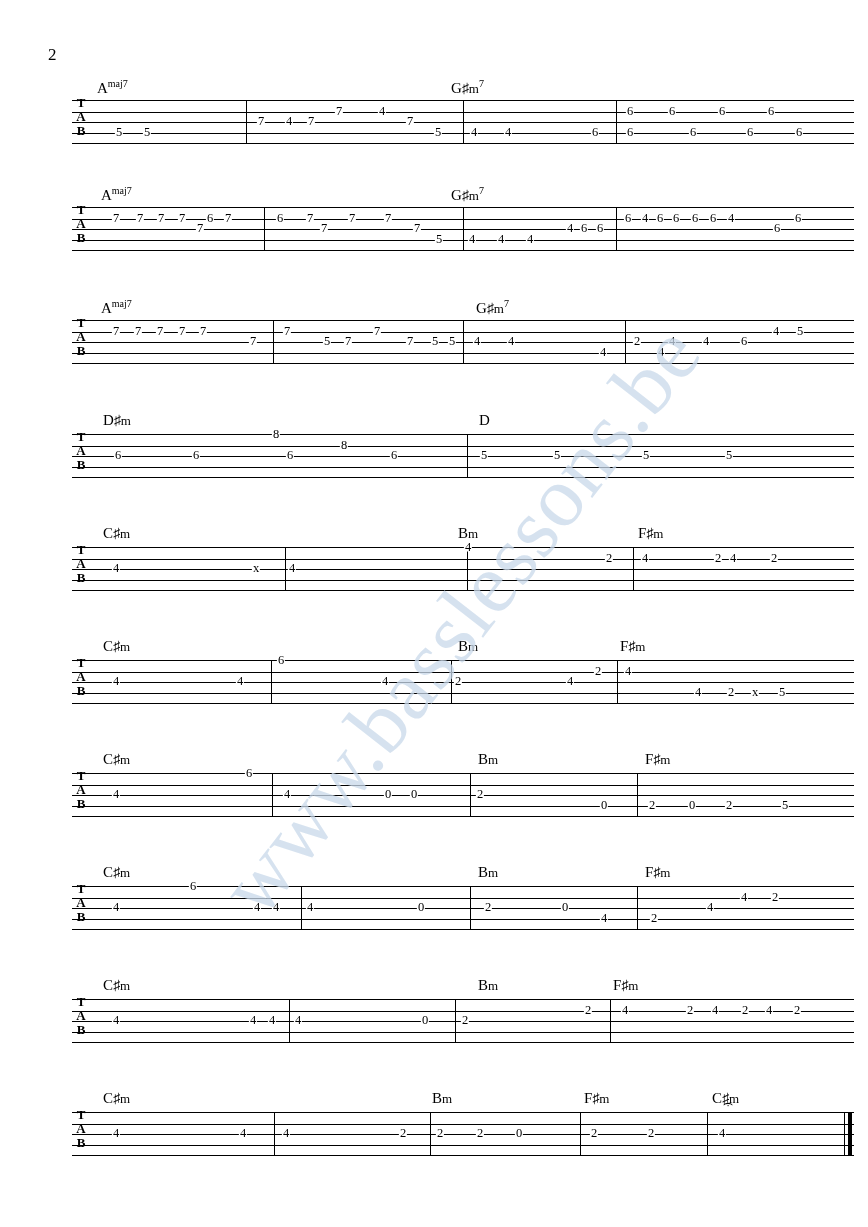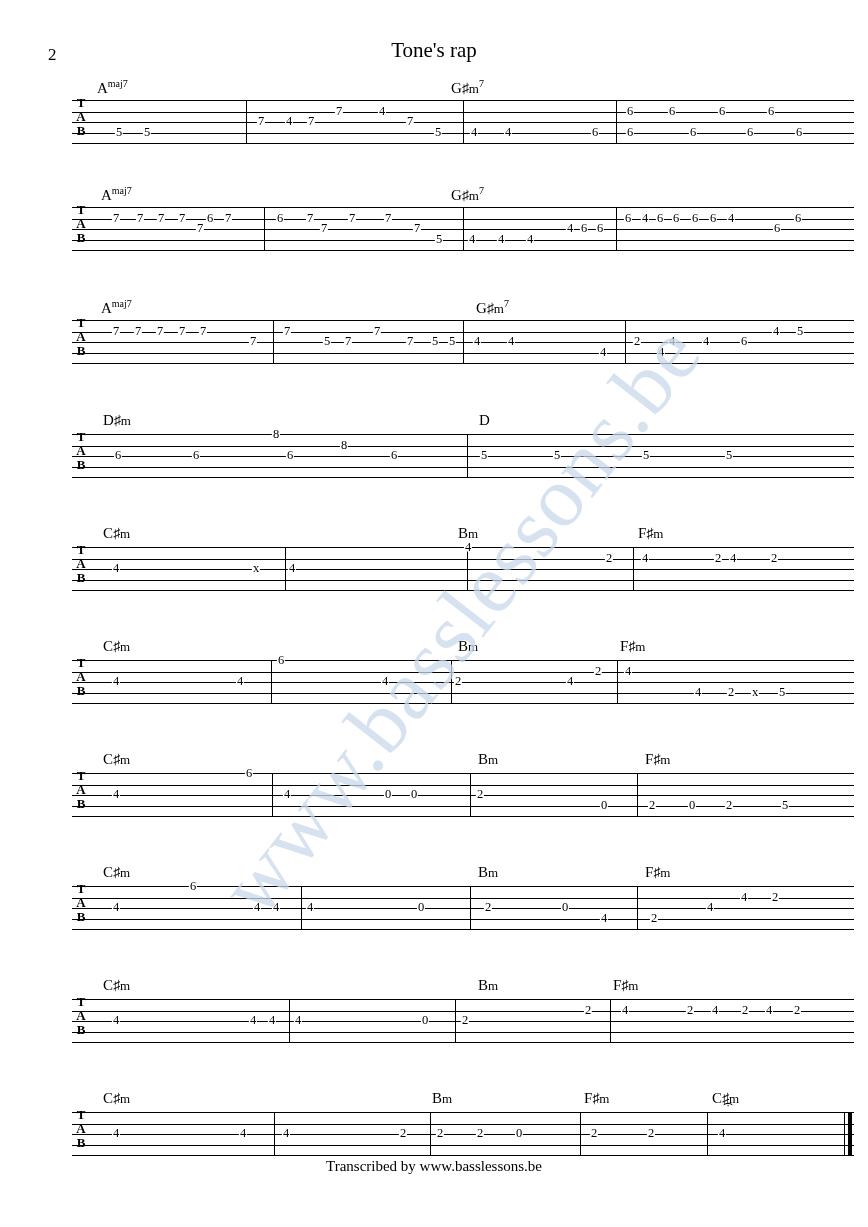--- a/index.html
+++ b/index.html
@@ -95,21 +95,20 @@
 </head>
 <body>
 
 <div class="page">
 
   <div class="watermark">
     <span>www.basslessons.be</span>
   </div>
 
   <div class="page-number">2</div>
-  <div class="doc-title">Tone's rap</div>
 
   <div id="systems">
       <div class="system" style="top: 78px;">
         <div class="chords">
           <div class="chord" style="left: 97px;">A<sup>maj7</sup></div>
           <div class="chord" style="left: 451px;">G<span class="sharp">♯</span><span class="m">m</span><sup>7</sup></div>
         </div>
         <div class="staff">
           <div class="ln l1"></div>
           <div class="ln l2"></div>
@@ -452,14 +451,13 @@
         <div class="note" style="left: 480px; top: 43px;">2</div>
         <div class="note" style="left: 519px; top: 43px;">0</div>
         <div class="note" style="left: 594px; top: 43px;">2</div>
         <div class="note" style="left: 651px; top: 43px;">2</div>
         <div class="note" style="left: 722px; top: 43px;">4</div>
         <div class="fermata" style="left: 728px; top: 4px;">⌢</div>
         <div class="fermata" style="left: 728px; top: 9px; font-size: 11px;">·</div>
       </div>
     </div>
 
-  <div class="footer">Transcribed by www.basslessons.be</div>
 </div>
 
 </body></html>

